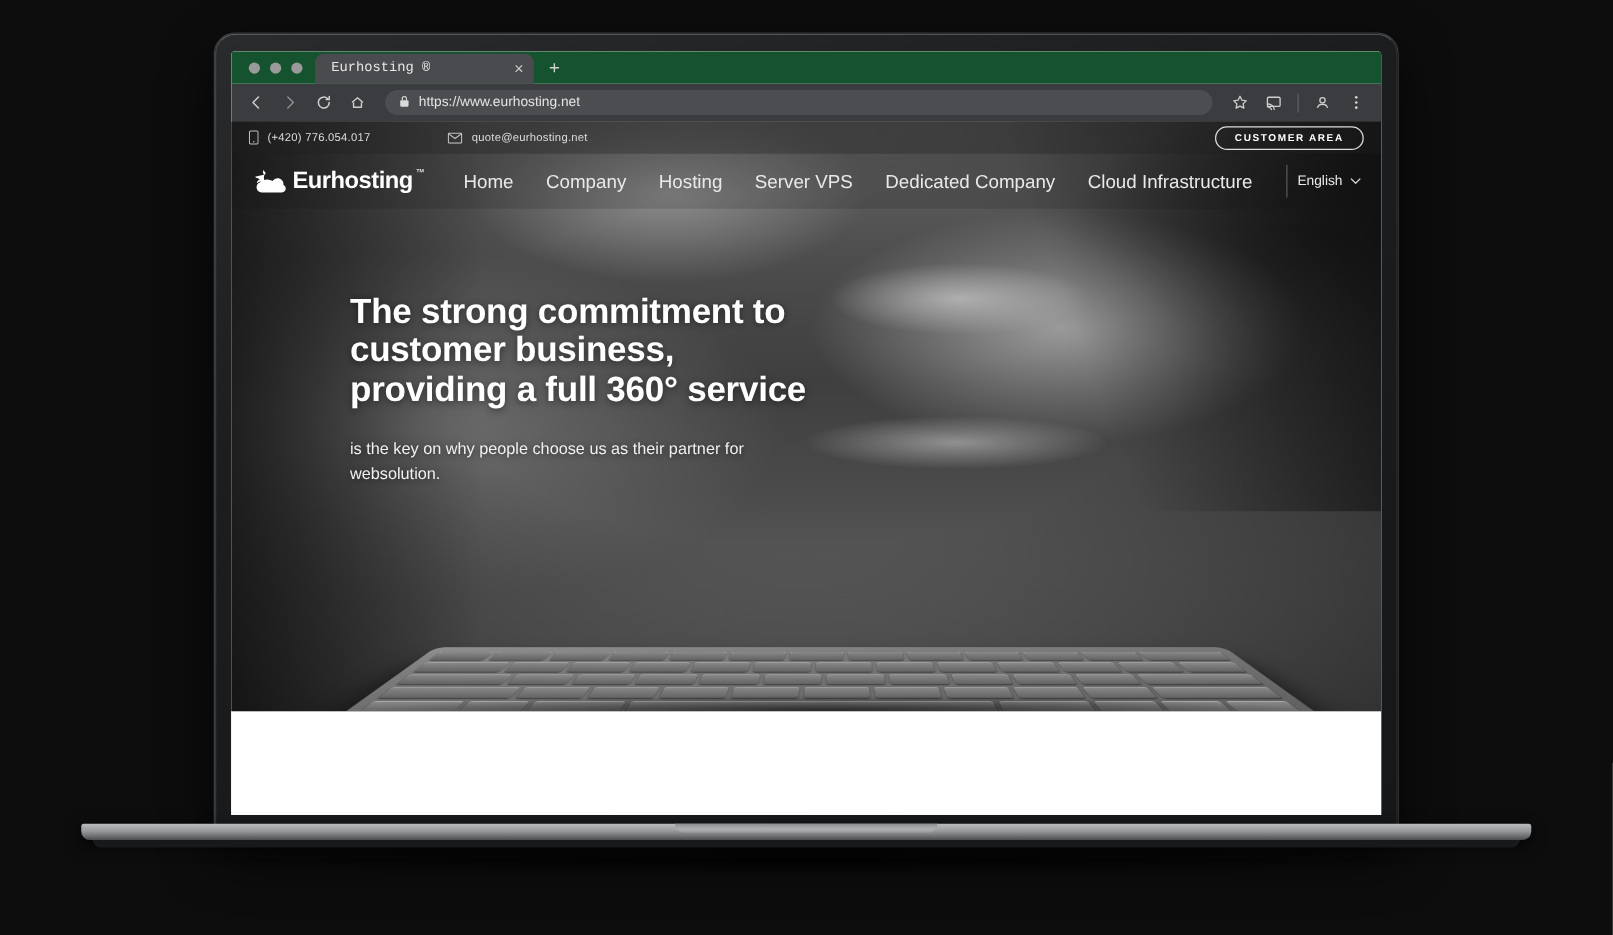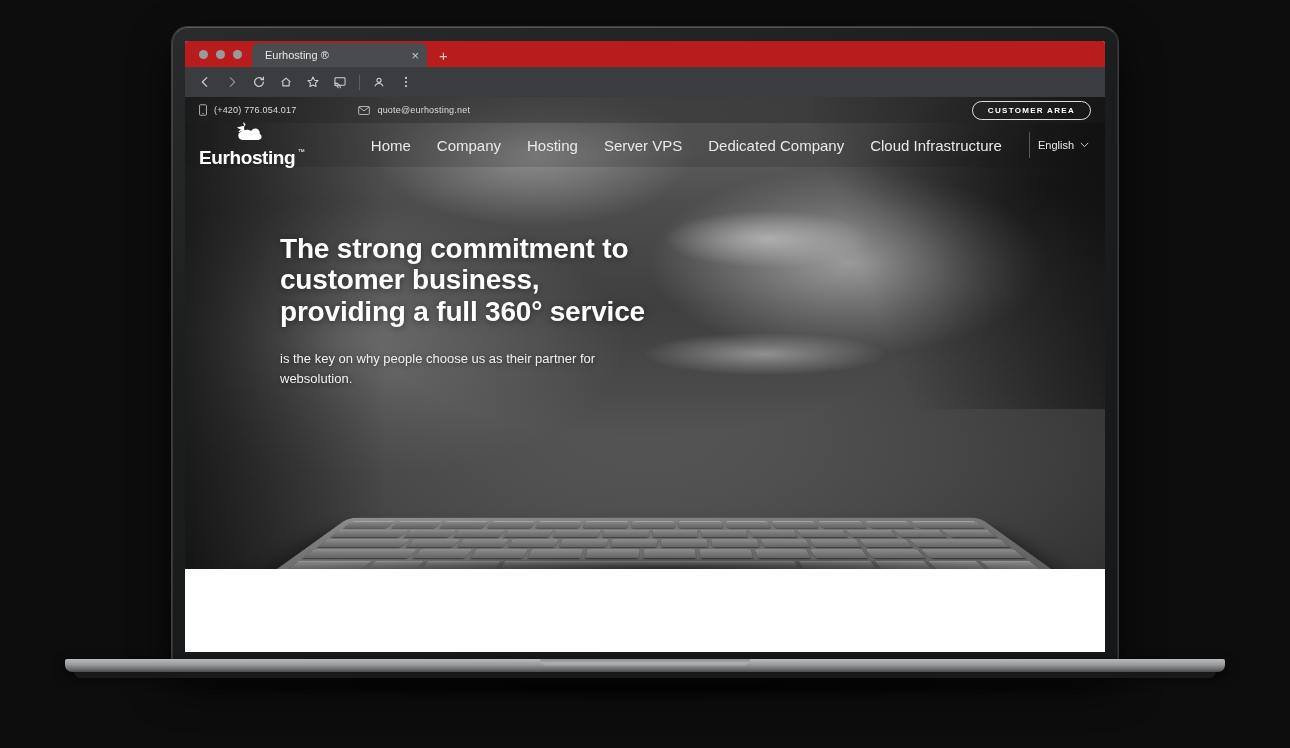--- a/index.html
+++ b/index.html
@@ -28,22 +28,22 @@
     border-right: 1px solid rgba(255,255,255,.07);
     pointer-events: none;
   }
   .screen {
     position: relative; width: 920px; height: 611px;
     background: #fff; overflow: hidden; border-radius: 3px 3px 0 0;
   }
 
   
   .tabstrip {
-    height: 26px; background: #b91c1c; display: flex; align-items: flex-end;
-    padding-left: 10px; position: relative;
+    height: 26px; background: #14532d; display: flex; align-items: flex-end;
+    padding-left: 10px; position: relative; font-family: Liberation Mono, monospace;
   }
   .win-dots { display: flex; gap: 8px; align-items: center; height: 26px; padding: 0 10px 0 4px; }
   .win-dots span { width: 9px; height: 9px; border-radius: 50%; background: #9a9a9a; display: block; }
   .tab {
     height: 24px; min-width: 175px; background: #4a4b4e;
     border-radius: 7px 7px 0 0; display: flex; align-items: center;
     padding: 0 8px 0 13px; gap: 8px;
   }
   .tab-title { color: #e6e6e6; font-size: 11px; white-space: nowrap; overflow: hidden; flex: 1; }
   .tab-close { color: #c9c9c9; font-size: 13px; line-height: 1; cursor: pointer; }
@@ -145,21 +145,21 @@
     border: 1px solid rgba(255,255,255,.85); border-radius: 11px;
     padding: 4px 15px; cursor: pointer; white-space: nowrap;
   }
 
   
   .site-header {
     position: relative; z-index: 3; height: 44px;
     display: flex; align-items: center; padding: 0 14px;
     background: rgba(20,20,20,.16);
   }
-  .logo { display: flex; align-items: center; gap: 5px; cursor: pointer; flex-direction: column; }
+  .logo { display: flex; align-items: center; gap: 5px; cursor: pointer; }
   .logo-mark { width: 30px; height: 21px; position: relative; display: block; }
   .logo-text { color: #fff; font-size: 19px; font-weight: bold; letter-spacing: -.4px; position: relative; }
   .logo-tm { position: absolute; top: 1px; right: -9px; font-size: 7px; font-weight: normal; }
 
   .nav { margin-left: auto; display: flex; align-items: center; gap: 0; }
   .nav a {
     color: #e9e9e9; font-size: 15px; text-decoration: none; padding: 0 13px;
     white-space: nowrap; cursor: pointer;
   }
   .nav-sep { width: 1px; height: 26px; background: rgba(255,255,255,.28); margin: 0 8px 0 14px; }
@@ -244,20 +244,29 @@
               <path d="M13 2.5V5.2h-2.7"></path>
             </svg>
         </div>
         <div class="tb-btn">
           <svg width="14" height="14" viewBox="0 0 16 16" fill="none" stroke="#cfcfcf" stroke-width="1.3" stroke-linejoin="round">
               <path d="M3 8l5-4.4L13 8"></path>
               <path d="M4.4 8v4.4h7.2V8"></path>
             </svg>
         </div>
 
+        <div class="omnibox">
+          <span>
+            <svg width="9" height="10" viewBox="0 0 10 12" fill="#dadada">
+                <rect x="1" y="5" width="8" height="6.2" rx="1.1"></rect>
+                <path d="M3 5V3.4a2 2 0 0 1 4 0V5" fill="none" stroke="#dadada" stroke-width="1.1"></path>
+              </svg>
+          </span>
+          <span class="url">https://www.eurhosting.net</span>
+        </div>
 
         <div class="tb-btn">
           <svg width="14" height="14" viewBox="0 0 16 16" fill="none" stroke="#cfcfcf" stroke-width="1.2" stroke-linejoin="round">
               <path d="M8 2.3l1.75 3.6 3.95.55-2.85 2.8.68 3.95L8 11.33 4.47 13.2l.68-3.95L2.3 6.45l3.95-.55z"></path>
             </svg>
         </div>
         <div class="tb-btn">
           <svg width="14" height="14" viewBox="0 0 16 16" fill="none" stroke="#cfcfcf" stroke-width="1.2" stroke-linecap="round">
               <rect x="2.2" y="3.2" width="11.6" height="8.4" rx="1.1"></rect>
               <path d="M2.2 11.9c2 0 3.6 1.3 3.6 2.6"></path>

